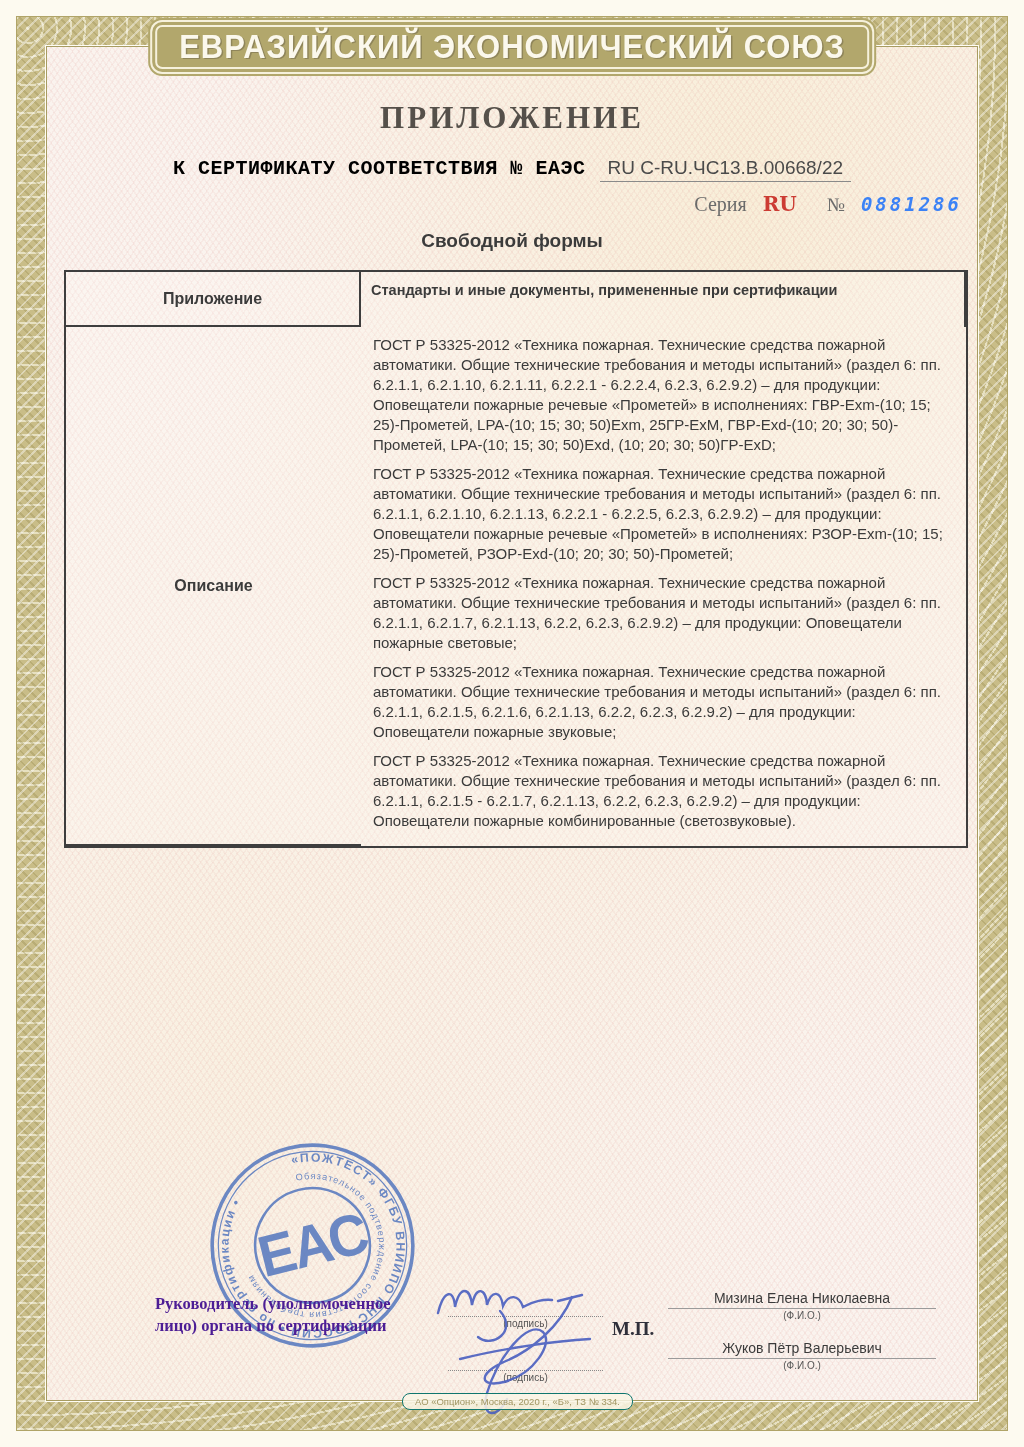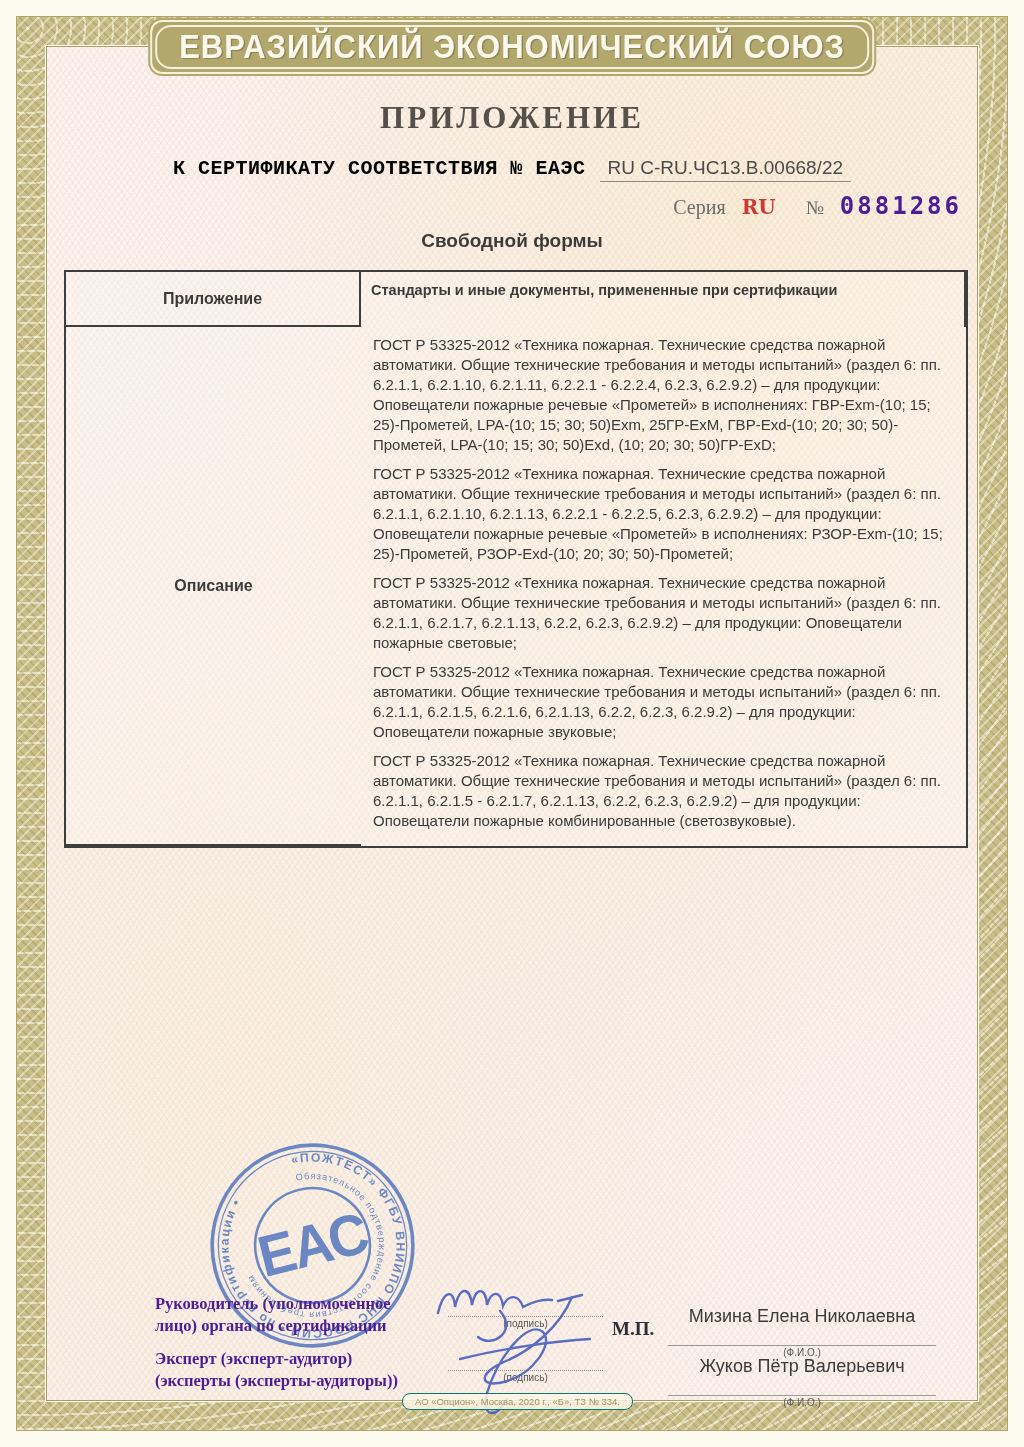--- a/index.html
+++ b/index.html
@@ -21,40 +21,40 @@
       radial-gradient(ellipse at 75% 12%, rgba(244,226,160,.28), transparent 55%),
       radial-gradient(ellipse at 20% 75%, rgba(244,226,160,.16), transparent 55%),
       #faf3ee;
     box-shadow:inset 0 0 0 1px #a89c62, 0 0 0 1px #fffdf4;}
 
   .content{position:absolute;inset:0;z-index:2;}
 
   
   .banner{position:absolute;top:22px;left:50%;transform:translateX(-50%);
     background:#b2a76c;border-radius:10px;padding:3px;box-shadow:0 0 0 2px #f6f1dc, 0 0 0 4px #b2a76c;}
-  .banner-inner{border:2px solid #f6f1dc;border-radius:16px;padding:2px 22px;text-align:center;}
+  .banner-inner{border:2px solid #f6f1dc;border-radius:7px;padding:2px 22px;text-align:center;}
   .banner-text{font-family:"Liberation Sans",sans-serif;font-weight:bold;font-size:31px;
     letter-spacing:1px;color:#fbf8ec;text-shadow:1.5px 1.5px 0 #8f855a;transform:scaleY(1.08);
     white-space:nowrap;}
 
   .title{position:absolute;top:100px;width:100%;text-align:center;
     font-family:"Liberation Serif",serif;font-weight:bold;font-size:31px;color:#55504a;letter-spacing:3px;}
 
   .certline{position:absolute;top:157px;width:100%;display:flex;justify-content:center;
     align-items:baseline;gap:14px;}
   .cert-label{font-family:Liberation Mono, monospace;font-weight:bold;font-size:20px;color:#000000;letter-spacing:.5px;}
   .cert-number{font-family:"Liberation Sans",sans-serif;font-size:19px;color:#4a4a4a;
     border-bottom:1.5px solid #8a8a8a;padding:0 8px 2px 8px;}
 
   .seriesline{position:absolute;top:192px;right:62px;display:flex;align-items:baseline;gap:16px;}
   .series-label{font-family:"Liberation Serif",serif;font-size:20px;color:#6b6b6b;}
   .series-code{font-family:"DejaVu Serif",serif;font-weight:bold;font-size:20px;color:#cc3b33;}
   .num-sign{font-family:"Liberation Serif",serif;font-size:19px;color:#6b6b6b;margin-left:14px;}
-  .blank-number{font-family:"DejaVu Sans Mono",monospace;font-weight:bold;font-size:24px;
-    color:#4c1d95;letter-spacing:3px;}
+  .blank-number{font-family:"DejaVu Sans Mono",monospace;font-weight:bold;font-size:19px;
+    color:#3b82f6;letter-spacing:3px;font-style:italic;}
 
   .formtype{position:absolute;top:230px;width:100%;text-align:center;
     font-weight:bold;font-size:19px;color:#3b3b3b;}
 
   
   .std-table{position:absolute;top:270px;left:64px;width:904px;height:578px;
     display:grid;grid-template-columns:295px 1fr;grid-template-rows:55px 1fr;
     border:2px solid #3e3e3e;box-sizing:border-box;background:rgba(255,252,248,.25);}
   .cell{box-sizing:border-box;color:#3b3b3b;}
   .th{display:flex;align-items:center;justify-content:center;font-weight:bold;font-size:16px;
@@ -76,21 +76,21 @@
   .lbl1{left:155px;top:1293px;}
   .lbl2{left:155px;top:1348px;}
   .sigline{position:absolute;width:155px;text-align:center;}
   .sigline .rule{border-bottom:1.5px dotted #8a8a8a;height:16px;}
   .sigline .cap{font-size:10px;color:#555;margin-top:1px;}
   .sl1{left:448px;top:1300px;}
   .sl2{left:448px;top:1354px;}
   .mp{position:absolute;left:612px;top:1318px;font-family:"Liberation Serif",serif;
     font-weight:bold;font-size:19px;color:#2f2f3a;}
   .nameblock{position:absolute;left:668px;width:268px;text-align:center;}
-  .nameblock .nm{font-size:18px;color:#3b3b3b;padding-bottom:18px;border-bottom:1px solid #9a9a9a;margin-top:16px;}
+  .nameblock .nm{font-size:14px;color:#3b3b3b;padding-bottom:2px;border-bottom:1px solid #9a9a9a;}
   .nameblock .cap{font-size:10px;color:#555;margin-top:1px;}
   .nb1{top:1290px;}
   .nb2{top:1340px;}
 
   .ink{position:absolute;left:400px;top:1255px;z-index:3;}
 
   .printinfo{position:absolute;left:402px;top:1393px;z-index:4;
     font-size:9.5px;color:#a09562;border:1px solid #0f766e;border-radius:8px;
     padding:2px 12px;background:rgba(250,246,230,.85);white-space:nowrap;}
 </style>
@@ -160,21 +160,20 @@
     <div class="sigline sl1">
       <div class="rule"></div>
       <div class="cap">(подпись)</div>
     </div>
     <div class="mp">М.П.</div>
     <div class="nameblock nb1">
       <div class="nm">Мизина Елена Николаевна</div>
       <div class="cap">(Ф.И.О.)</div>
     </div>
 
-    <div class="sig-label lbl2">Эксперт (эксперт-аудитор) (эксперты (эксперты-аудиторы))</div>
     <div class="sigline sl2">
       <div class="rule"></div>
       <div class="cap">(подпись)</div>
     </div>
     <div class="nameblock nb2">
       <div class="nm">Жуков Пётр Валерьевич</div>
       <div class="cap">(Ф.И.О.)</div>
     </div>
 
     <svg class="ink" width="300" height="170" viewBox="0 0 300 170">

